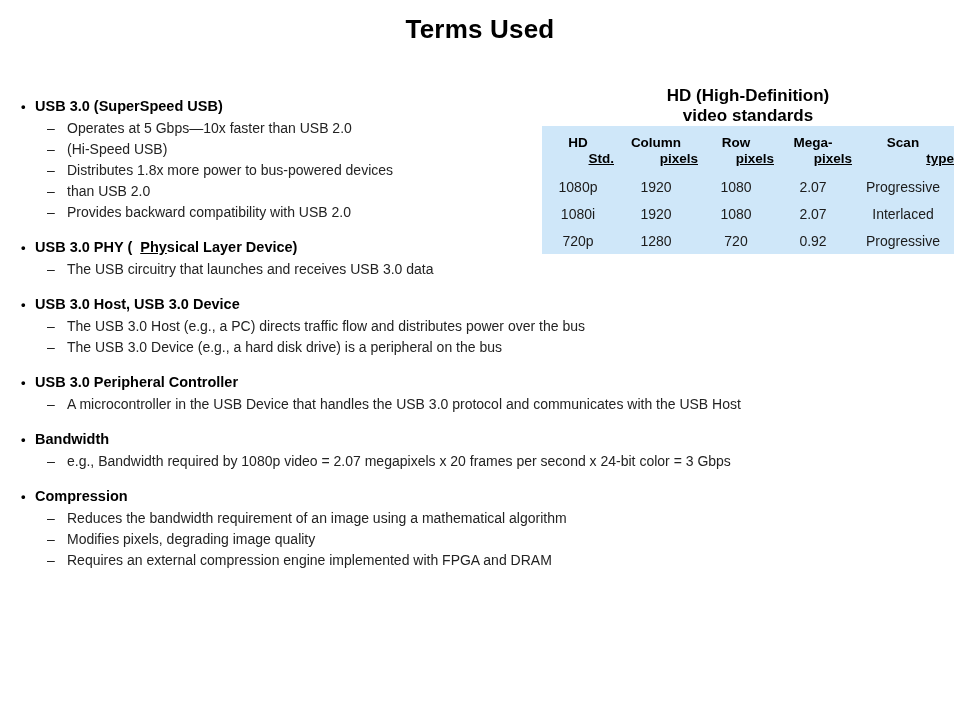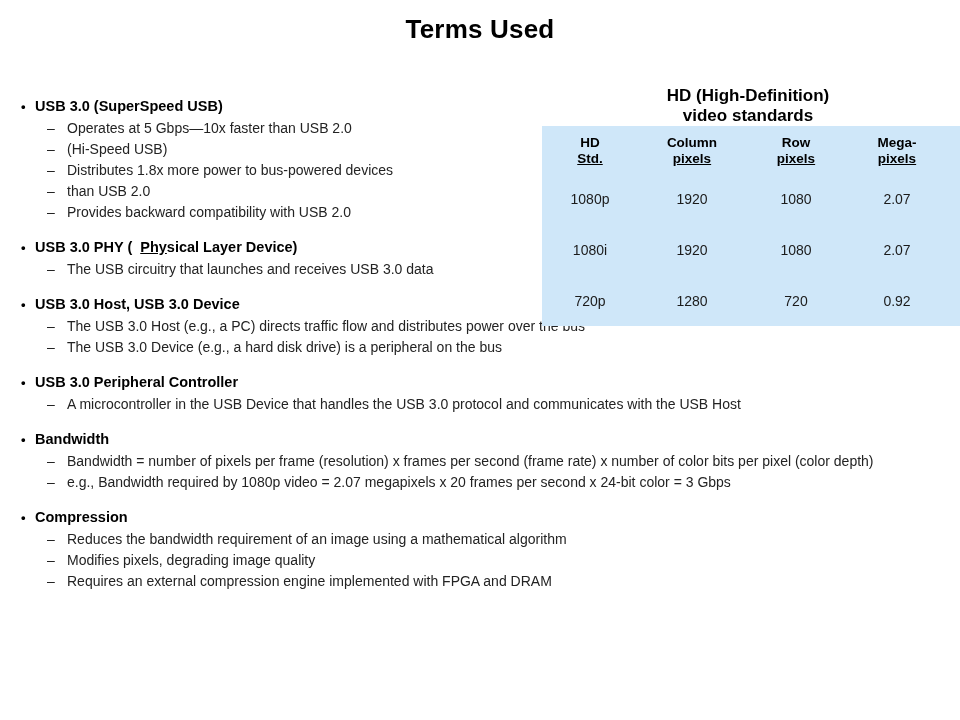--- a/index.html
+++ b/index.html
@@ -93,33 +93,33 @@
   .hd-table {
     background: #cfe7f9;
     width: 412px;
     border-collapse: collapse;
     table-layout: fixed;
   }
   .hd-table th,
   .hd-table td {
     text-align: center;
     border: 0;
-    padding: 12px;
+    padding: 0;
   }
   .hd-table th {
     font-size: 13.5px;
     font-weight: bold;
     line-height: 16px;
     color: #000000;
     padding-top: 9px;
     padding-bottom: 6px;
     vertical-align: top;
   }
   .hd-table th .l1 { display: block; }
-  .hd-table th .l2 { display: block; text-decoration: underline; }
+  .hd-table th .l2 { display: block; text-decoration: underline; text-align: right; }
   .hd-table td {
     font-size: 14px;
     line-height: 16px;
     color: #1b1b1b;
     height: 27px;
     vertical-align: middle;
     margin-left: 12px;
   }
   .col-std   { width: 72px; }
   .col-col   { width: 84px; margin-top: 35px; }
@@ -197,21 +197,20 @@
     </div>
   </div>
 
   <div class="group">
     <div class="lvl1">
       <span class="bullet">•</span>
       <span>Bandwidth</span>
     </div>
     <div class="lvl2">
       <span class="dash">–</span>
-      <span>Bandwidth = number of pixels per frame (resolution) x frames per second (frame rate) x number of color bits per pixel (color depth)</span>
     </div>
     <div class="lvl2">
       <span class="dash">–</span>
       <span>e.g., Bandwidth required by 1080p video = 2.07 megapixels x 20 frames per second x 24-bit color = 3 Gbps</span>
     </div>
   </div>
 
   <div class="group">
     <div class="lvl1">
       <span class="bullet">•</span>
@@ -253,21 +252,21 @@
         <th class="col-row">
           <span class="l1">Row</span>
           <span class="l2">pixels</span>
         </th>
         <th class="col-mega">
           <span class="l1">Mega-</span>
           <span class="l2">pixels</span>
         </th>
         <th class="col-scan">
           <span class="l1">Scan</span>
-          <span class="l2">that</span>
+          <span class="l2">type</span>
         </th>
       </tr>
     </thead>
     <tbody>
       <tr>
         <td>1080p</td>
         <td>1920</td>
         <td>1080</td>
         <td>2.07</td>
         <td>Progressive</td>

